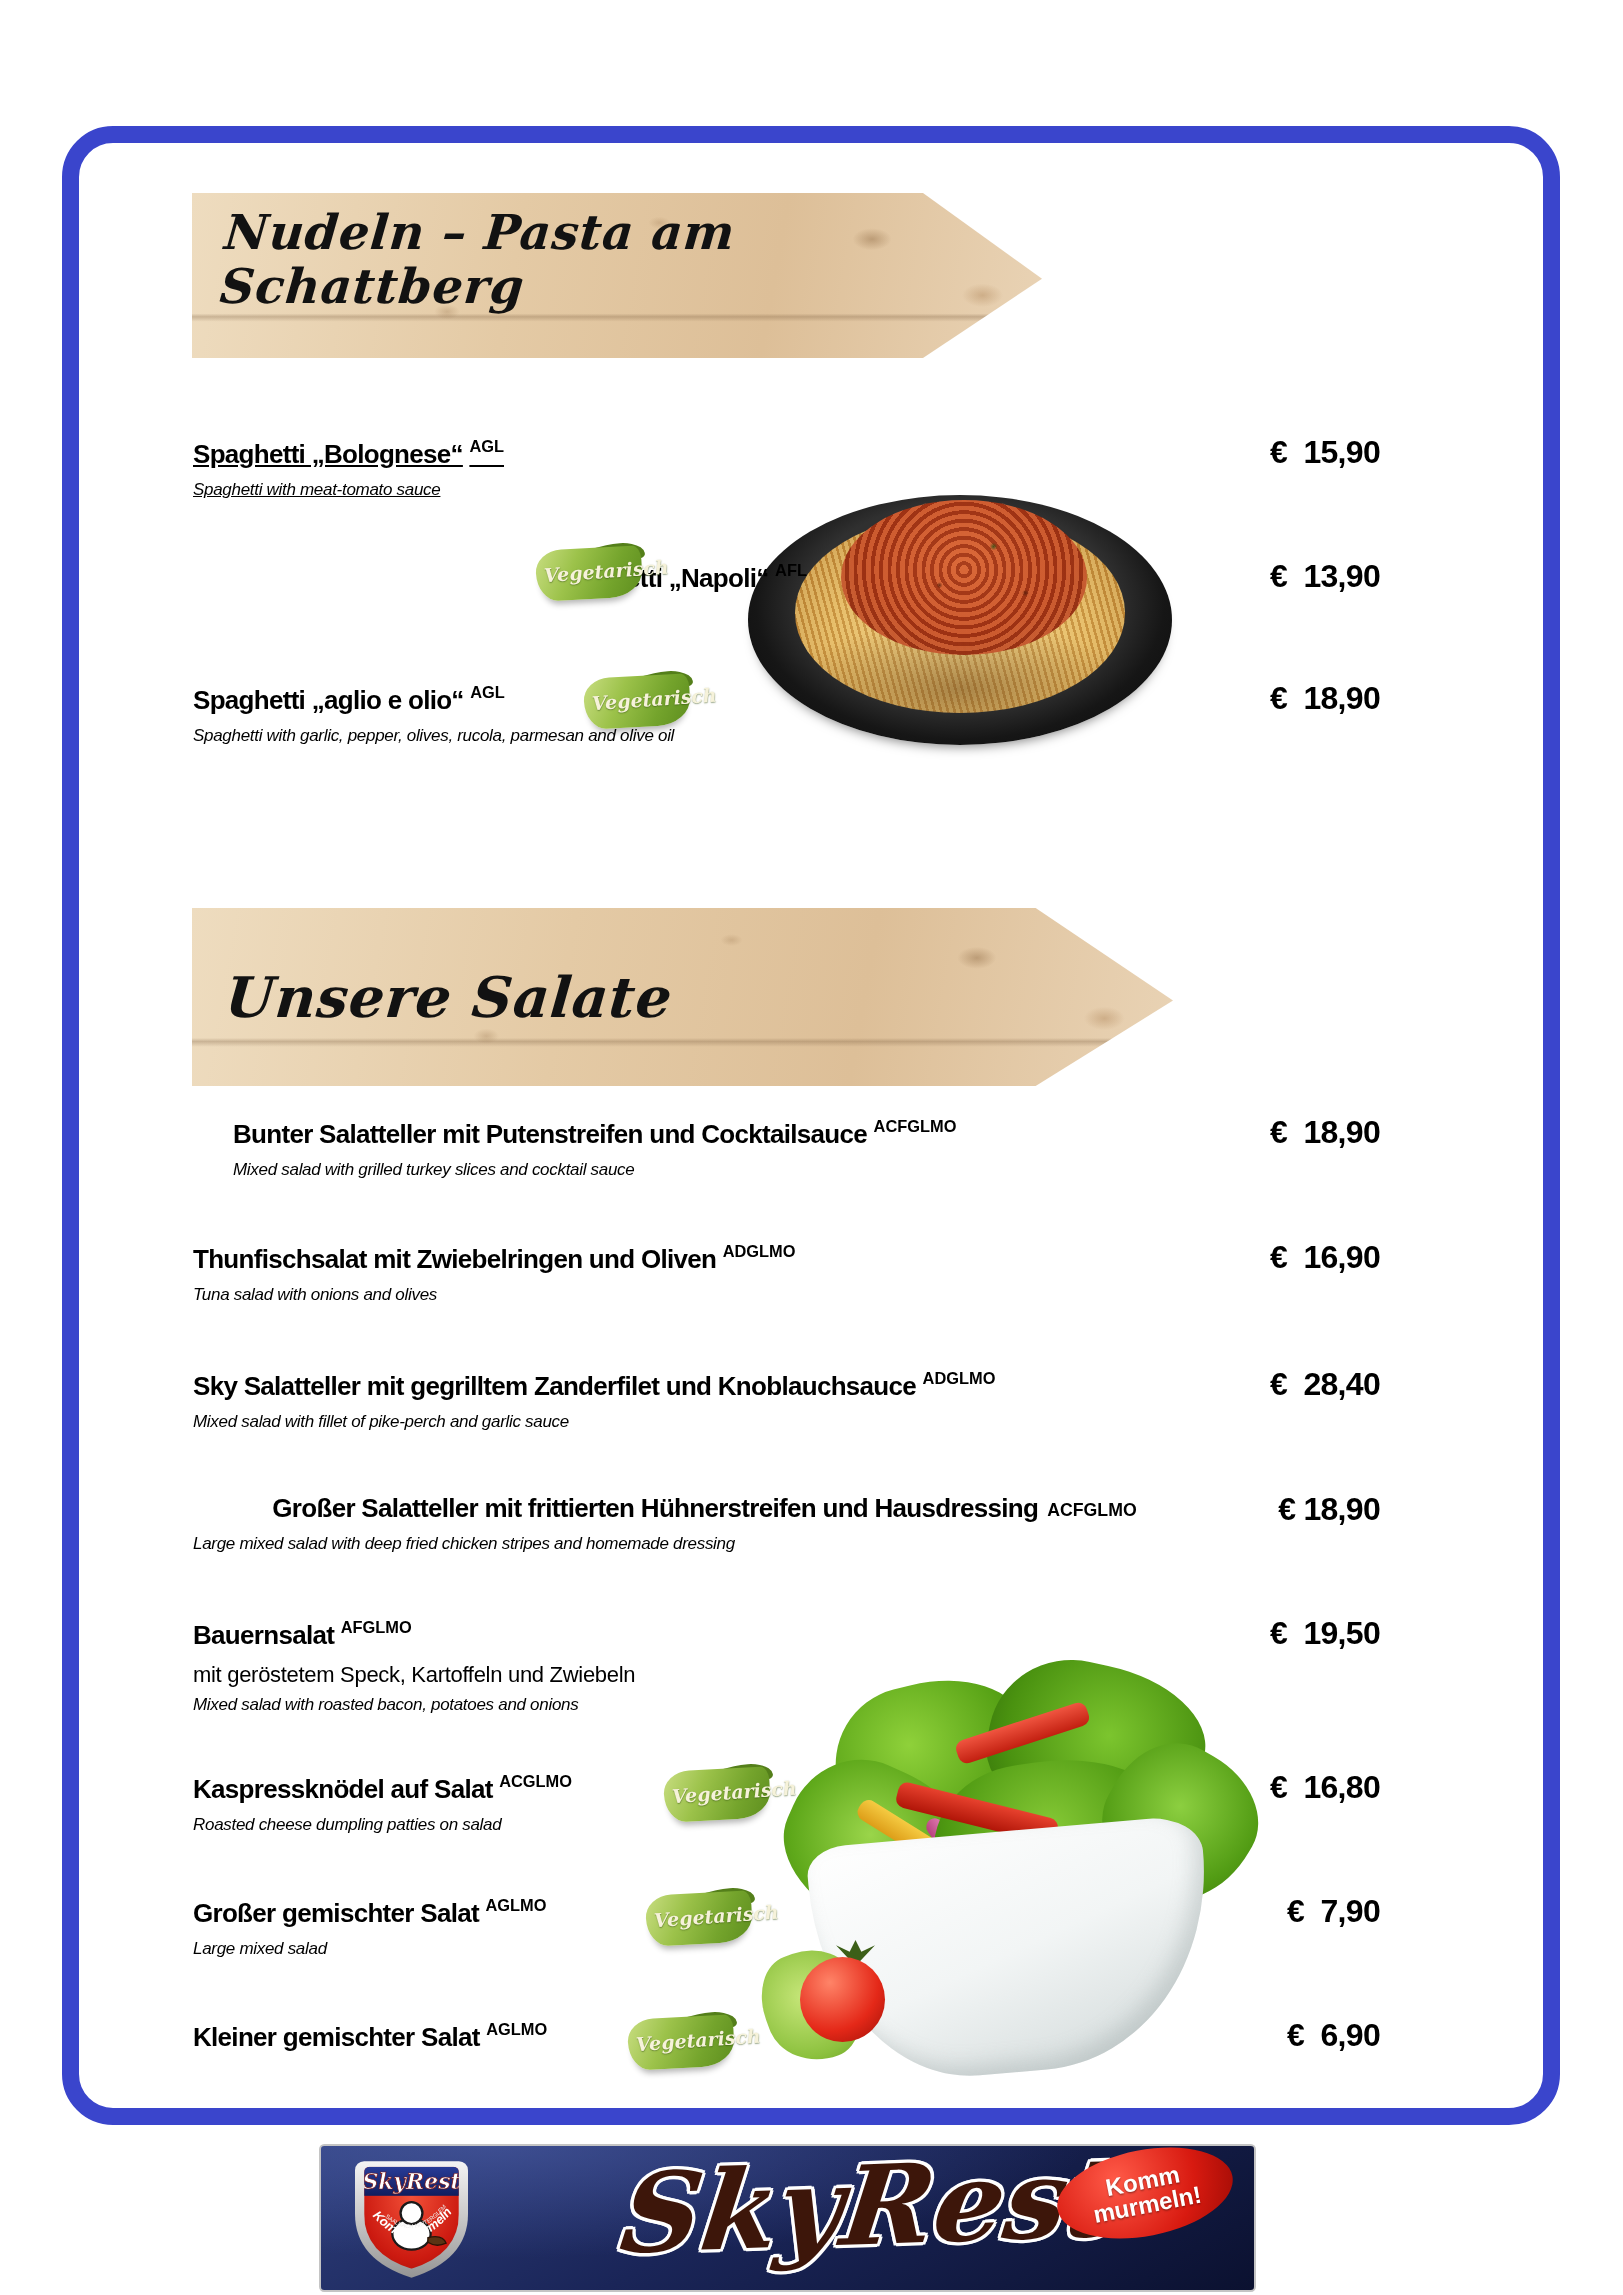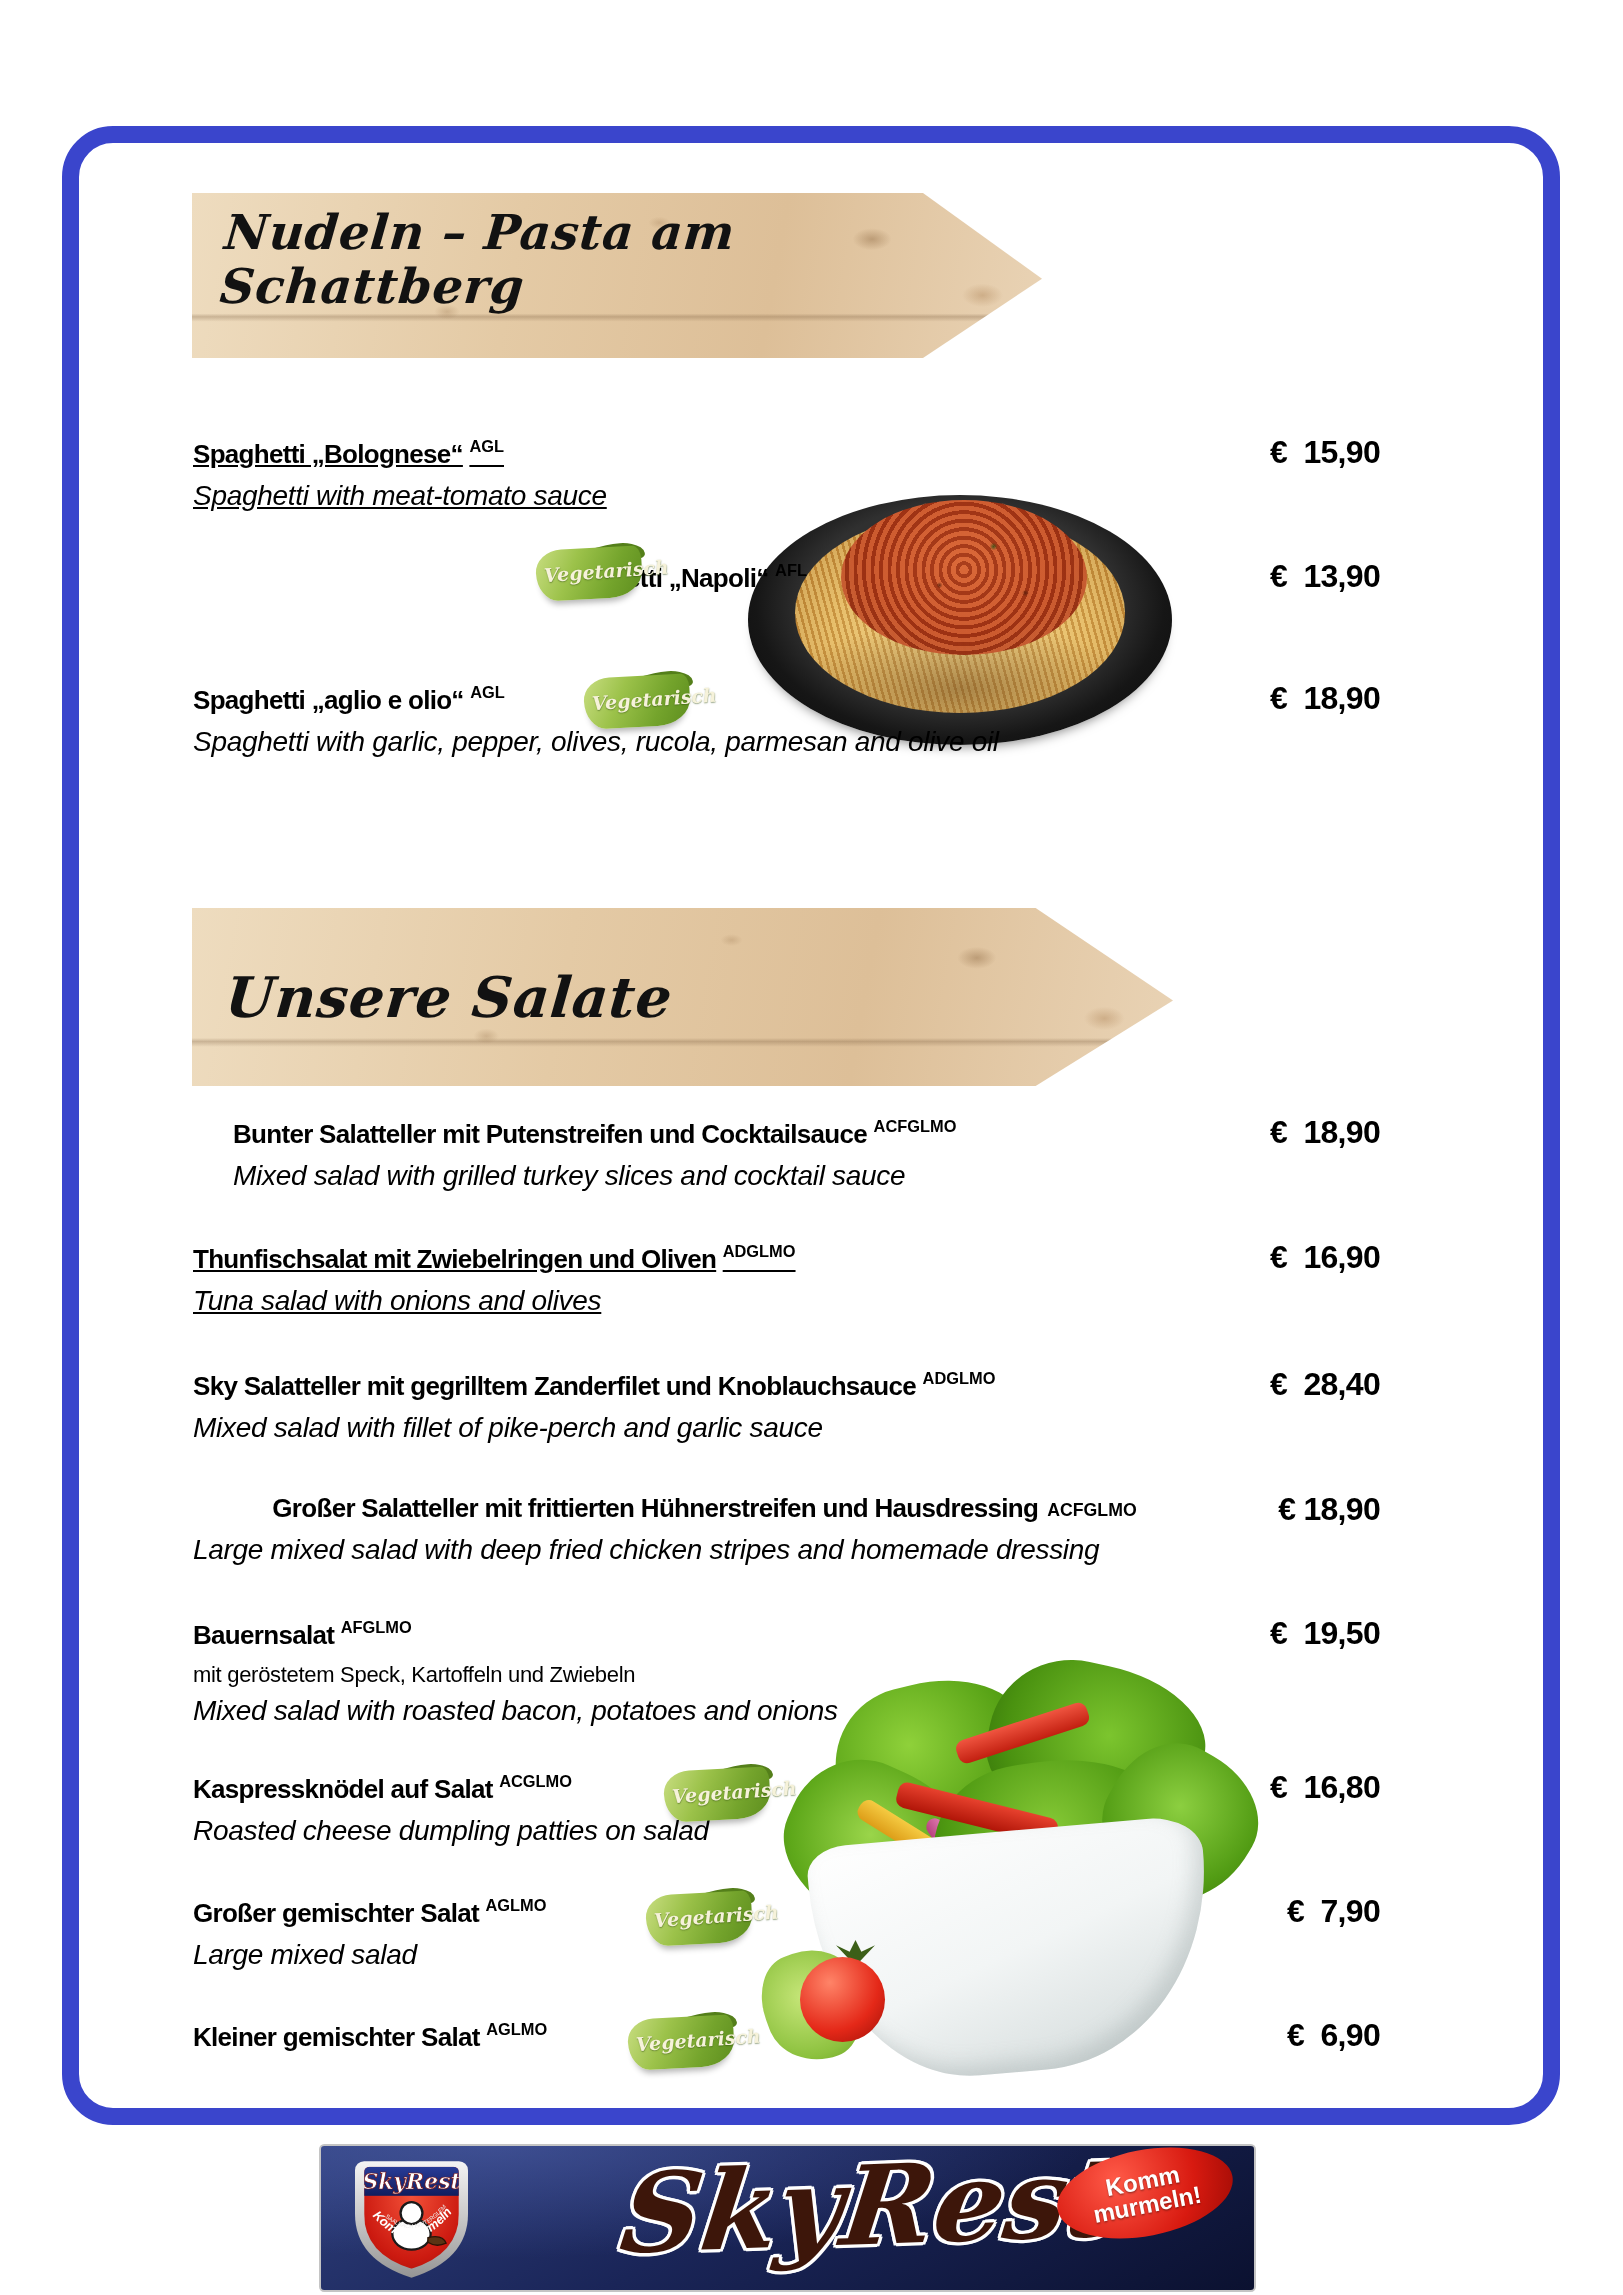--- a/index.html
+++ b/index.html
@@ -34,21 +34,21 @@
   #banner-salate{left:192px;top:908px;width:981px;height:178px;display:flex;align-items:center;}
   #banner-salate .banner-text{padding-left:34px;font-size:56px;}
   
   .row{position:absolute;left:193px;right:243px;z-index:3;}
   .item-name{
     font-weight:bold;font-size:26px;letter-spacing:-0.7px;line-height:1.15;
     display:block;padding-right:216px;
   }
   .code{font-size:16.4px;font-weight:bold;vertical-align:10.5px;letter-spacing:0;margin-left:6.5px;}
   .code.inline{font-size:17.7px;vertical-align:1.3px;margin-left:9.2px;}
-  .item-desc{display:block;font-style:italic;font-size:28px;letter-spacing:-0.3px;margin-top:10.5px;}
+  .item-desc{display:block;font-style:italic;font-size:17px;letter-spacing:-0.3px;margin-top:10.5px;}
   .item-sub{display:block;font-size:22px;letter-spacing:-0.3px;margin-top:11.8px;}
   .price{
     position:absolute;right:0;top:-2.6px;font-weight:bold;font-size:32px;
     letter-spacing:-0.7px;white-space:pre;
   }
   
   .veg{position:absolute;width:111px;height:65px;z-index:5;}
   .veg .leaf-main{
     position:absolute;inset:5.2px 5.2px 9.2px 0;
     background:linear-gradient(115deg,#c9de82 0%,#9cc24a 35%,#74a42c 70%,#5d8d1e 100%);
@@ -209,21 +209,21 @@
   <div class="leaf g6"></div>
   <div class="tomato-stem"></div>
   <div class="tomato"></div>
 </div>
 
 <div class="row" style="top:1117px;margin-left:40px;">
   <span class="item-name"><span>Bunter Salatteller mit Putenstreifen und Cocktailsauce</span><sup class="code">ACFGLMO</sup></span>
   <span class="item-desc">Mixed salad with grilled turkey slices and cocktail sauce</span>
   <span class="price">€  18,90</span>
 </div>
-<div class="row" style="top:1242px;text-decoration:underline;">
+<div class="row" style="top:1242px;">
   <span class="item-name"><span>Thunfischsalat mit Zwiebelringen und Oliven</span><sup class="code">ADGLMO</sup></span>
   <span class="item-desc">Tuna salad with onions and olives</span>
   <span class="price">€  16,90</span>
 </div>
 <div class="row" style="top:1369px;">
   <span class="item-name"><span>Sky Salatteller mit gegrilltem Zanderfilet und Knoblauchsauce</span><sup class="code">ADGLMO</sup></span>
   <span class="item-desc">Mixed salad with fillet of pike-perch and garlic sauce</span>
   <span class="price">€  28,40</span>
 </div>
 <div class="row" style="top:1494px;">

